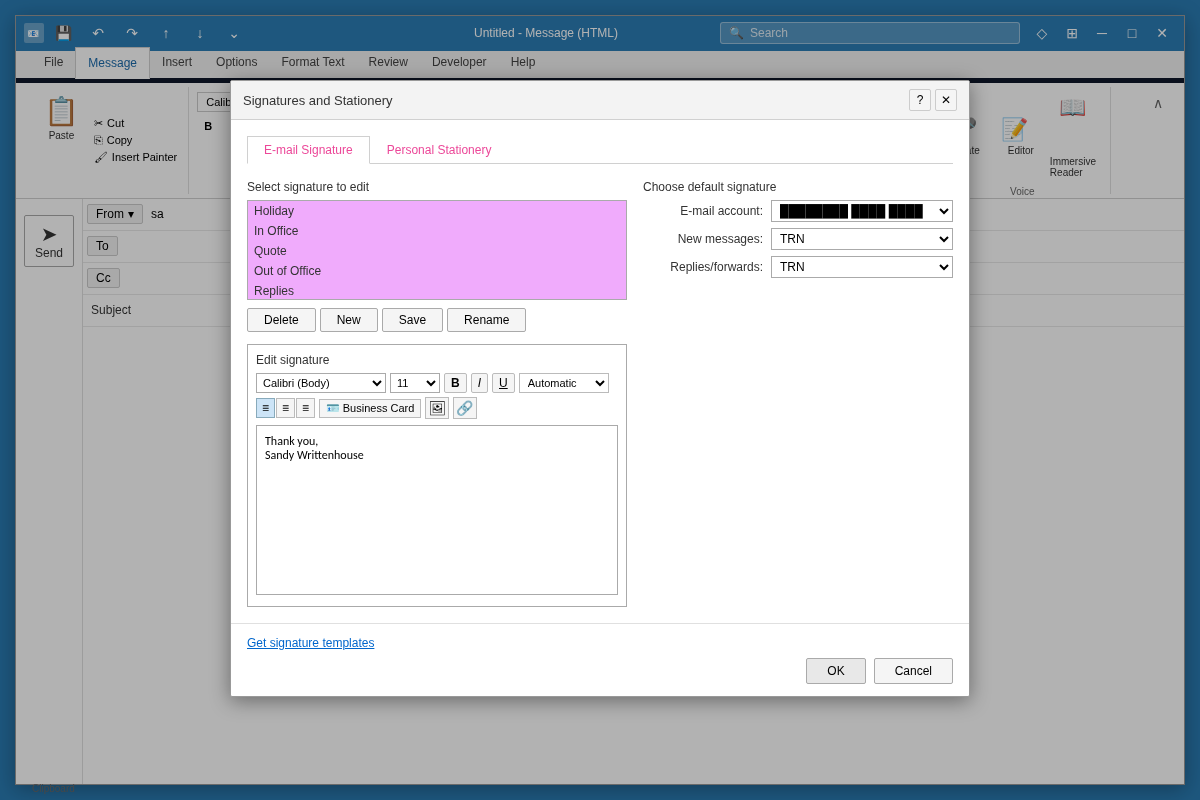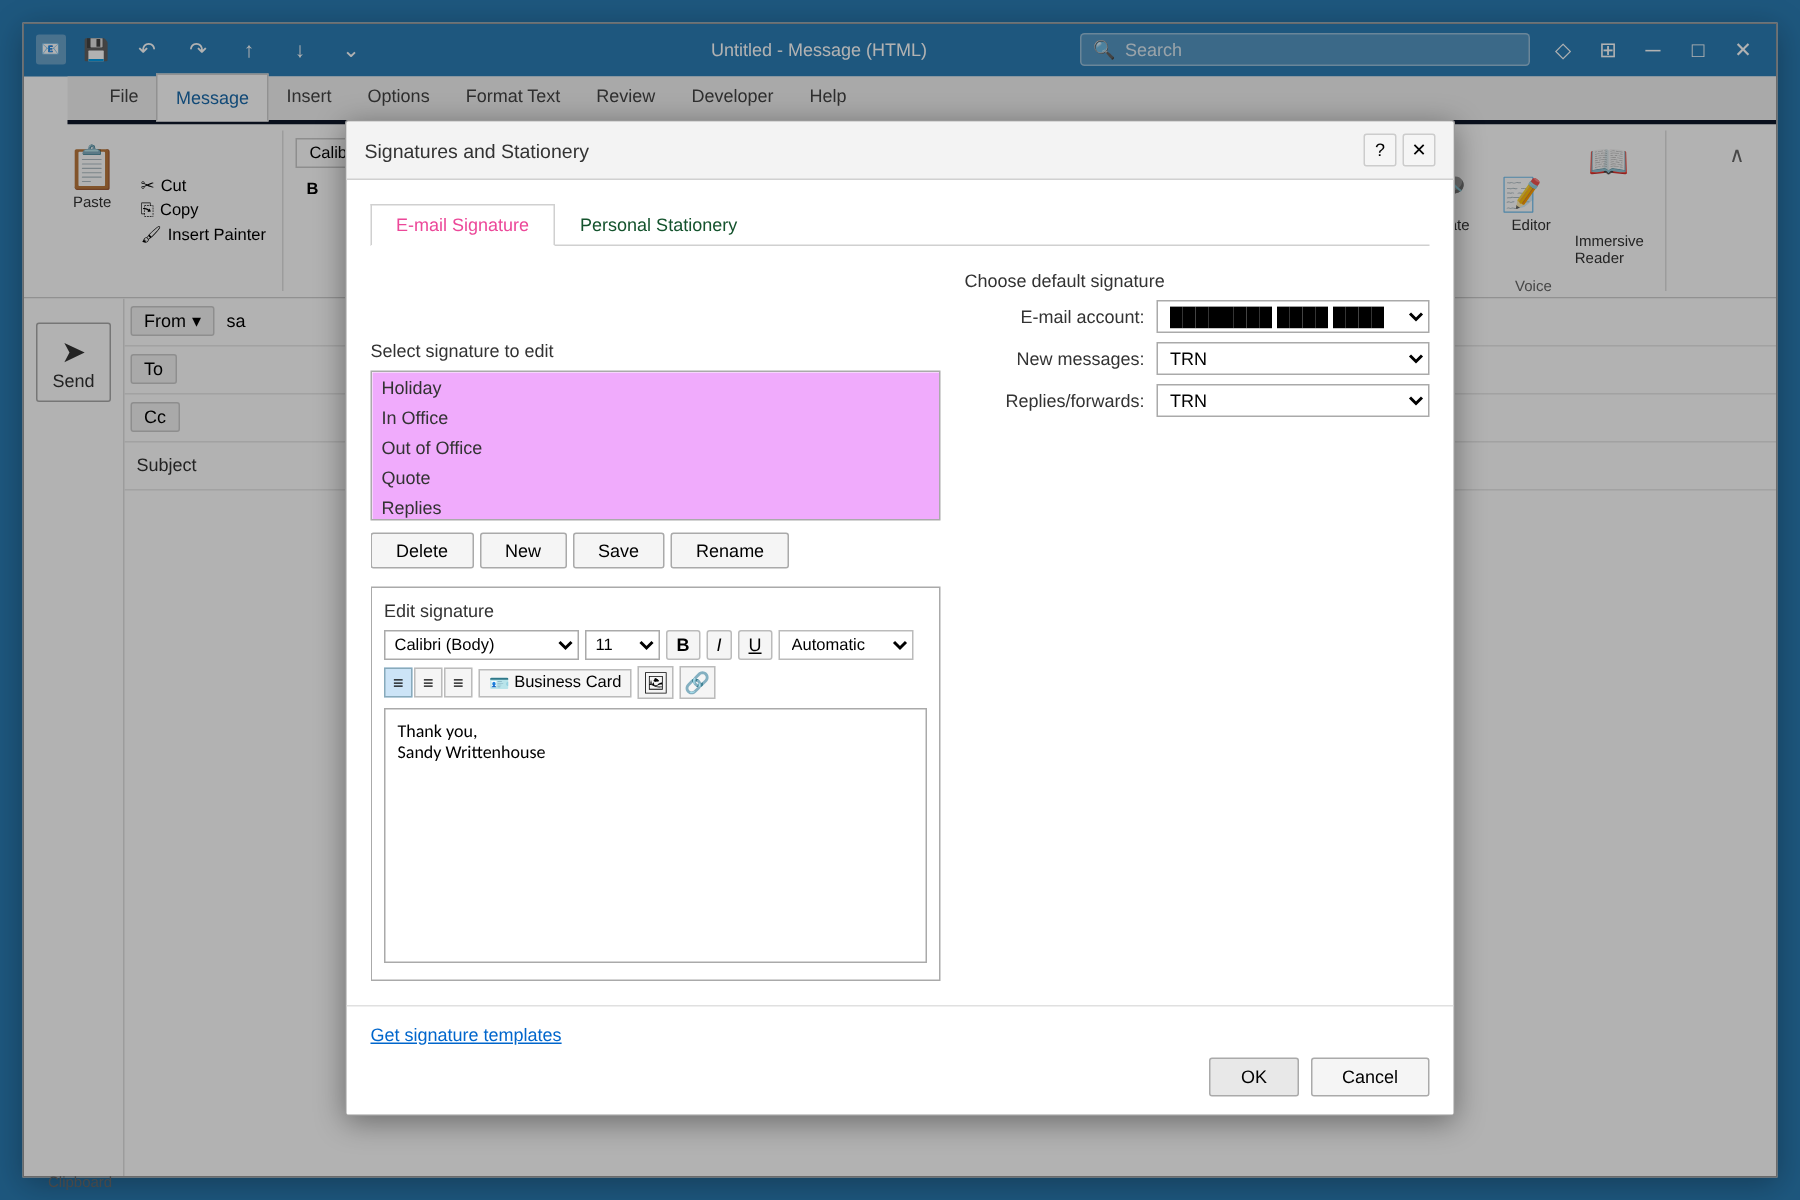--- a/index.html
+++ b/index.html
@@ -77,22 +77,21 @@
       font-size: 12px;
       width: 100%;
     }
     .search-box input::placeholder { color: rgba(255,255,255,0.8); }
     .ribbon-tabs {
       background: #f3f3f3;
       display: flex;
       align-items: flex-end;
       padding: 0 16px;
       height: 32px;
-      border-bottom: 3px solid #0f172a;
-      margin-left: 29px;
+      border-bottom: 5px solid #0f172a;
     }
     .ribbon-tab {
       padding: 6px 12px;
       font-size: 12px;
       cursor: pointer;
       color: #444;
       height: 32px;
       display: flex;
       align-items: center;
     }
@@ -311,41 +310,40 @@
     
     .modal-tabs {
       display: flex;
       border-bottom: 1px solid #d0d0d0;
       margin-bottom: 16px;
     }
     .modal-tab {
       padding: 6px 16px;
       font-size: 12px;
       cursor: pointer;
-      color: #14532d;
+      color: #ec4899;
       border: 1px solid transparent;
       border-bottom: none;
       margin-bottom: -1px;
     }
     .modal-tab.active {
       background: white;
       border-color: #d0d0d0;
       border-bottom: 1px solid white;
       color: #ec4899;
     }
 
     .modal-content {
       display: flex;
       gap: 16px;
     }
 
     
     .sig-left {
       width: 380px;
-      margin-top: 47px;
     }
     .sig-right {
       flex: 1;
     }
 
     .section-label {
       font-size: 12px;
       color: #333;
       margin-bottom: 6px;
     }
@@ -779,22 +777,22 @@
           <div class="modal-tab">Personal Stationery</div>
         </div>
 
         <div class="modal-content">
 
           <div class="sig-left">
             <div class="section-label">Select signature to edit</div>
             <div class="sig-list-container">
               <div class="sig-list-item">Holiday</div>
               <div class="sig-list-item">In Office</div>
+              <div class="sig-list-item">Quote</div>
               <div class="sig-list-item">Out of Office</div>
-              <div class="sig-list-item">Quote</div>
               <div class="sig-list-item">Replies</div>
 
             </div>
             <div class="sig-buttons">
               <button class="sig-btn">Delete</button>
               <button class="sig-btn">New</button>
               <button class="sig-btn">Save</button>
               <button class="sig-btn">Rename</button>
             </div>
 

